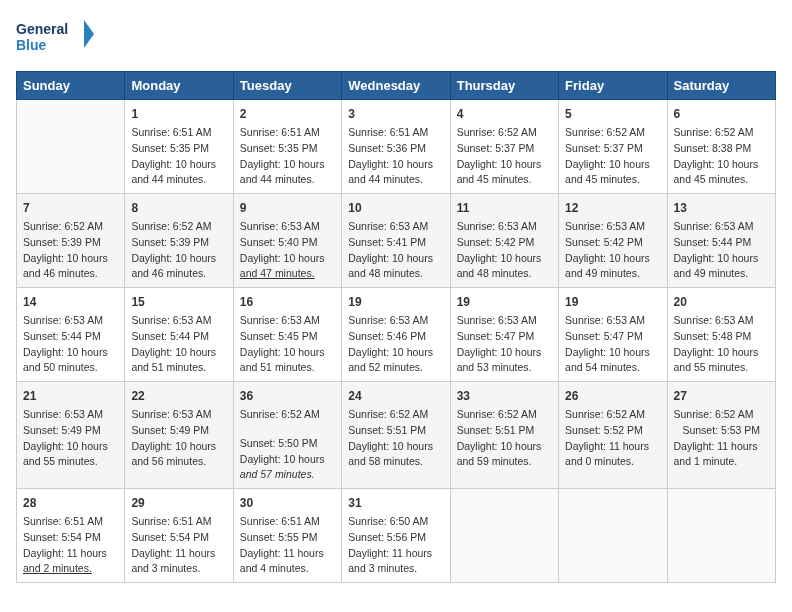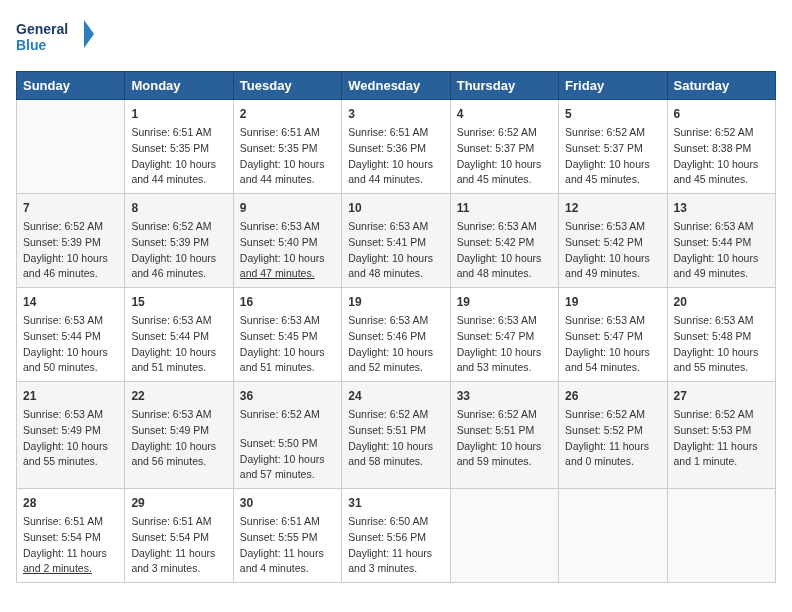--- a/index.html
+++ b/index.html
@@ -264,21 +264,21 @@
           <span style="display: block;">Sunrise: 6:53 AM</span>
           <span style="display: block;">Sunset: 5:49 PM</span>
           <span style="display: block;">Daylight: 10 hours</span>
           <span style="display: block;">and 56 minutes.</span>
         </td>
         <td>
           <span class="day-number">36</span>
           <span style="display: block;">Sunrise: 6:52 AM</span>
           <span style="display: block; margin-top: 13px;">Sunset: 5:50 PM</span>
           <span style="display: block;">Daylight: 10 hours</span>
-          <span style="display: block;">and 57 minutes.</span>
+          <span style="display: block; font-style: italic;">and 57 minutes.</span>
         </td>
         <td>
           <span class="day-number">24</span>
           <span style="display: block;">Sunrise: 6:52 AM</span>
           <span style="display: block;">Sunset: 5:51 PM</span>
           <span style="display: block;">Daylight: 10 hours</span>
           <span style="display: block;">and 58 minutes.</span>
         </td>
         <td>
           <span class="day-number">33</span>
@@ -290,21 +290,21 @@
         <td>
           <span class="day-number">26</span>
           <span style="display: block;">Sunrise: 6:52 AM</span>
           <span style="display: block;">Sunset: 5:52 PM</span>
           <span style="display: block;">Daylight: 11 hours</span>
           <span style="display: block;">and 0 minutes.</span>
         </td>
         <td>
           <span class="day-number">27</span>
           <span style="display: block;">Sunrise: 6:52 AM</span>
-          <span style="display: block;">Sunset: 5:53 PM</span>
+          <span style="display: block; text-align: center;">Sunset: 5:53 PM</span>
           <span style="display: block;">Daylight: 11 hours</span>
           <span style="display: block;">and 1 minute.</span>
         </td>
       </tr>
       <tr>
         <td>
           <span class="day-number">28</span>
           <span style="display: block;">Sunrise: 6:51 AM</span>
           <span style="display: block;">Sunset: 5:54 PM</span>
           <span style="display: block;">Daylight: 11 hours</span>

